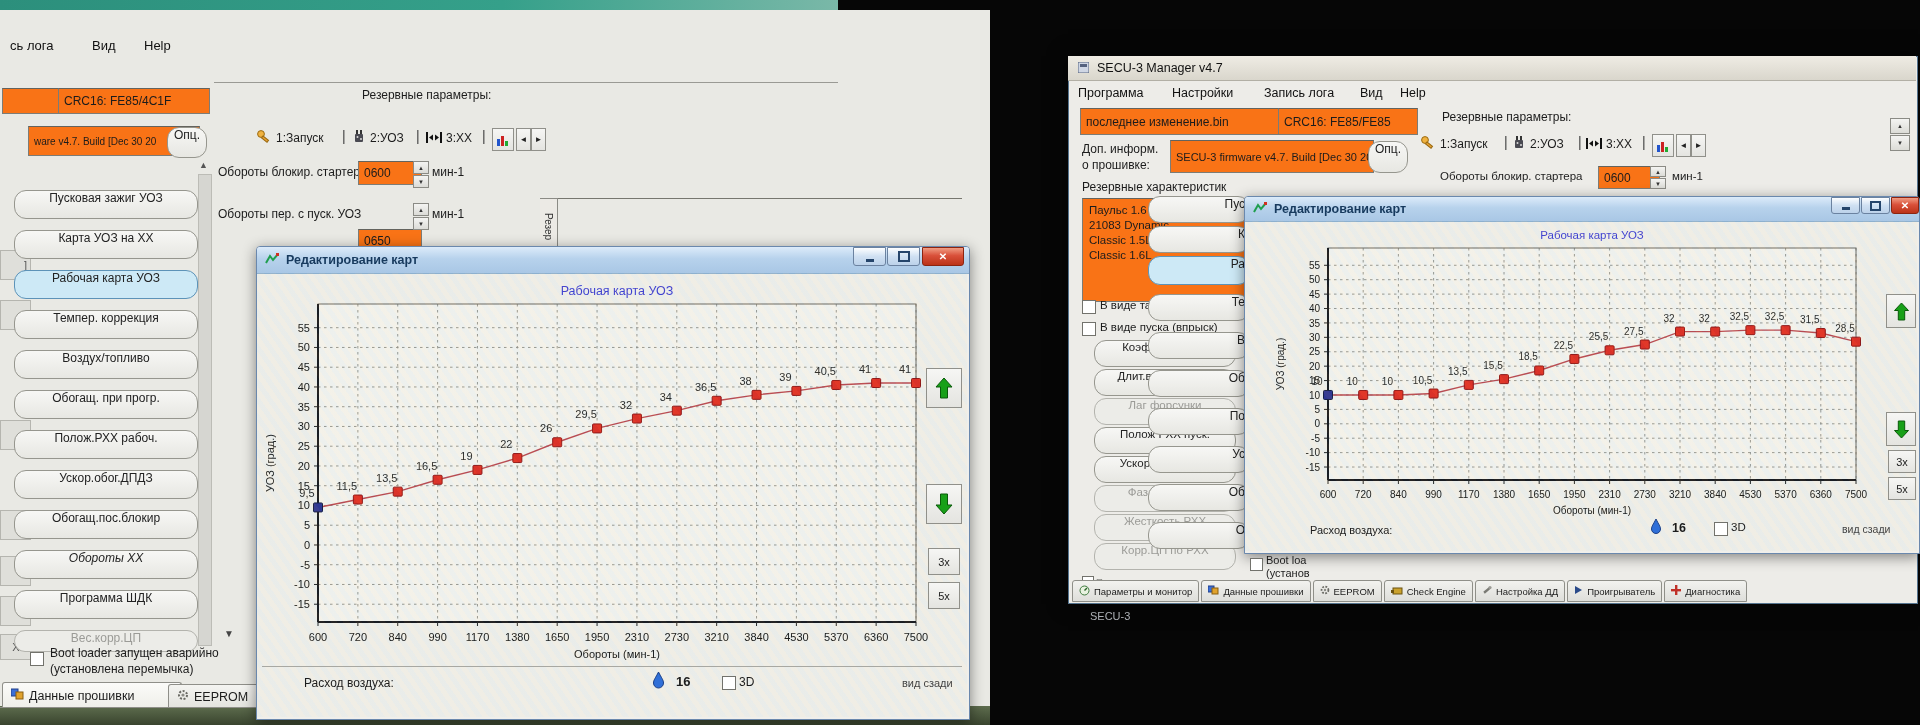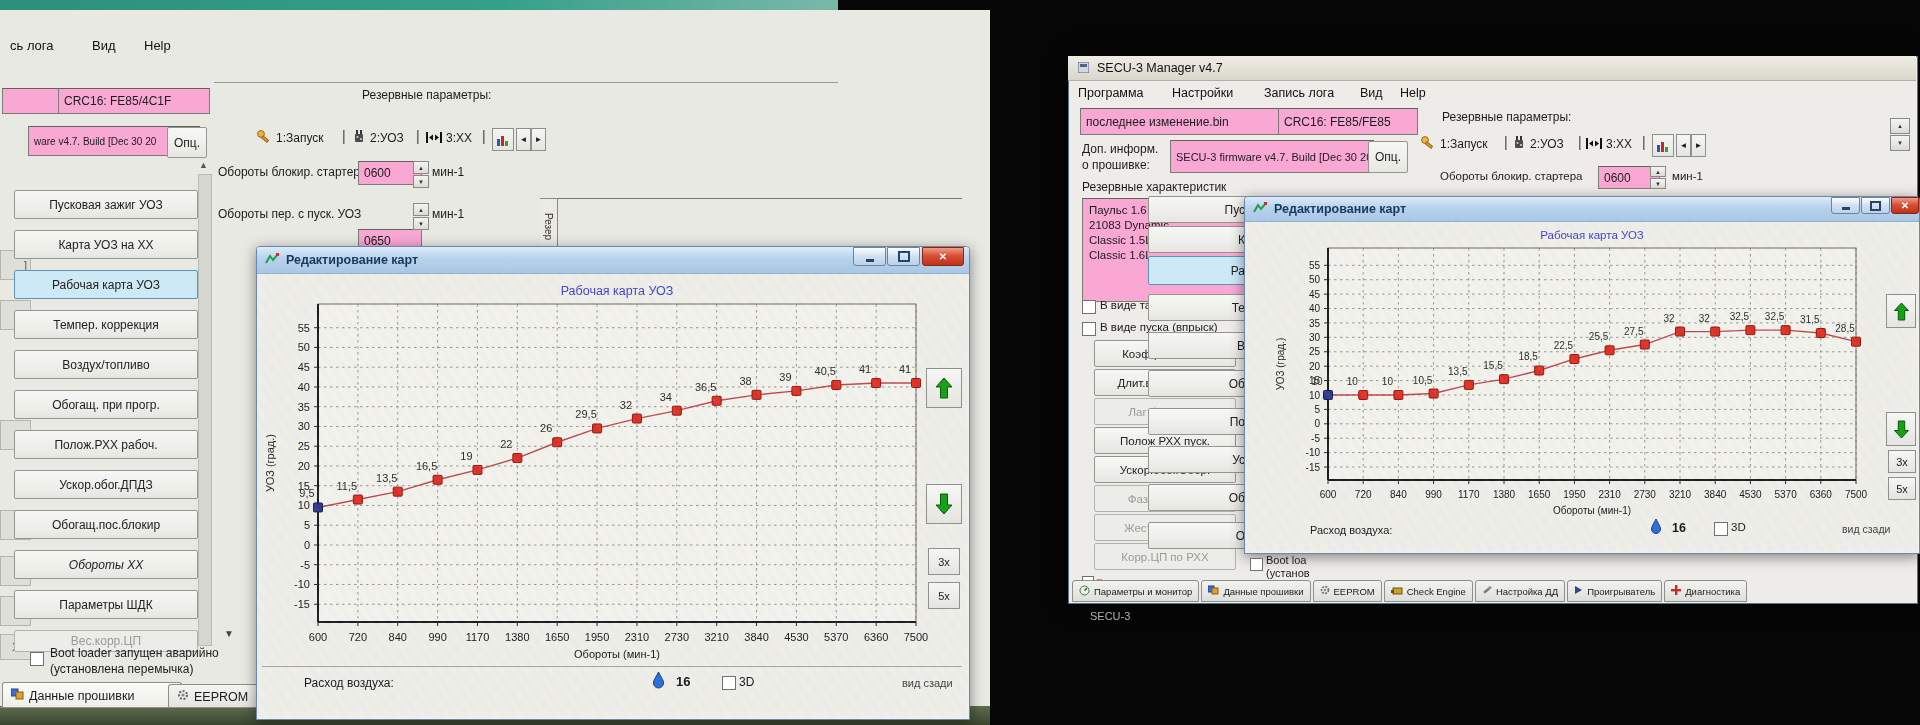--- a/index.html
+++ b/index.html
@@ -1,22 +1,22 @@
 <!DOCTYPE html>
 <html><head>
 <meta charset="utf-8">
 <style>
   html,body{margin:0;padding:0;width:1920px;height:725px;overflow:hidden;background:#060606;
     font-family:"Liberation Sans",sans-serif;-webkit-font-smoothing:antialiased;}
   .abs{position:absolute;}
   .txt{color:#1c1c1c;white-space:nowrap;}
-  .field{background:#f9a8d4;border:1px solid #7c7c76;border-top-color:#63635e;
+  .field{background:#f97316;border:1px solid #7c7c76;border-top-color:#63635e;
     font-size:12px;color:#1c1c1c;display:flex;align-items:center;padding:0 5px;white-space:nowrap;overflow:hidden;}
-  .btn{background:linear-gradient(#f7f7f5,#e7e7e2);border:1px solid #96968e;border-radius:2px;
-    display:flex;align-items:center;justify-content:center;font-size:12px;color:#222;white-space:nowrap;overflow:hidden;}
+  .btn{background:linear-gradient(#f7f7f5,#e7e7e2);border:1px solid #96968e;border-radius:12px;
+    display:flex;justify-content:center;font-size:12px;color:#222;white-space:nowrap;overflow:hidden;}
   .btn.sel{background:#cde9f6;border-color:#5d93b8;}
   .btn.dis{color:#9b9b97;background:#ecece8;border-color:#b3b3ad;}
   .frag{background:#dfdfda;border:1px solid #b5b5af;color:#555;font-size:11px;
     display:flex;align-items:center;justify-content:flex-end;padding-right:3px;overflow:hidden;}
   .cb{width:12px;height:12px;background:#fff;border:1px solid #72726c;}
   .win{background:#f0efeb;border:1px solid #6a88ad;border-radius:4px 4px 0 0;box-shadow:0 3px 14px rgba(0,0,0,.45);}
   .titlebar{position:absolute;left:0;top:0;right:0;background:linear-gradient(#dcebfa,#b7d2ec 45%,#a9c7e5);
     border-bottom:1px solid #8fb0cf;display:flex;align-items:center;border-radius:3px 3px 0 0;}
   .title-text{font-size:12.5px;font-weight:bold;color:#173a5e;margin-left:6px;}
   .wbtn{height:17px;border:1px solid #6b82a0;border-radius:0 0 3px 3px;background:linear-gradient(#fdfeff,#cfe0f2 50%,#bcd2ea);
@@ -111,21 +111,21 @@
 <div class="abs btn" style="left:14px;top:470px;width:182px;height:27px;">
     <span>Ускор.обог.ДПДЗ</span>
   </div>
 <div class="abs btn" style="left:14px;top:510px;width:182px;height:27px;">
     <span>Обогащ.пос.блокир</span>
   </div>
 <div class="abs btn" style="left:14px;top:550px;width:182px;height:27px;font-style:italic;">
     <span>Обороты ХХ</span>
   </div>
 <div class="abs btn" style="left:14px;top:590px;width:182px;height:27px;">
-    <span>Параметры ШДК</span>
+    <span>Программа ШДК</span>
   </div>
 <div class="abs btn dis" style="left:14px;top:630px;width:182px;height:20px;">
     <span>Вес.корр.ЦП</span>
   </div>
 <span class="abs" style="left:224px;top:628px;font-size:10px;color:#444;">▼</span>
 
 <div class="abs cb" style="left:30px;top:652px;"></div>
 <span class="abs txt" style="left:50px;top:646px;font-size:12px;">Boot loader запущен аварийно</span>
 <span class="abs txt" style="left:50px;top:662px;font-size:12px;">(установлена перемычка)</span>
 

